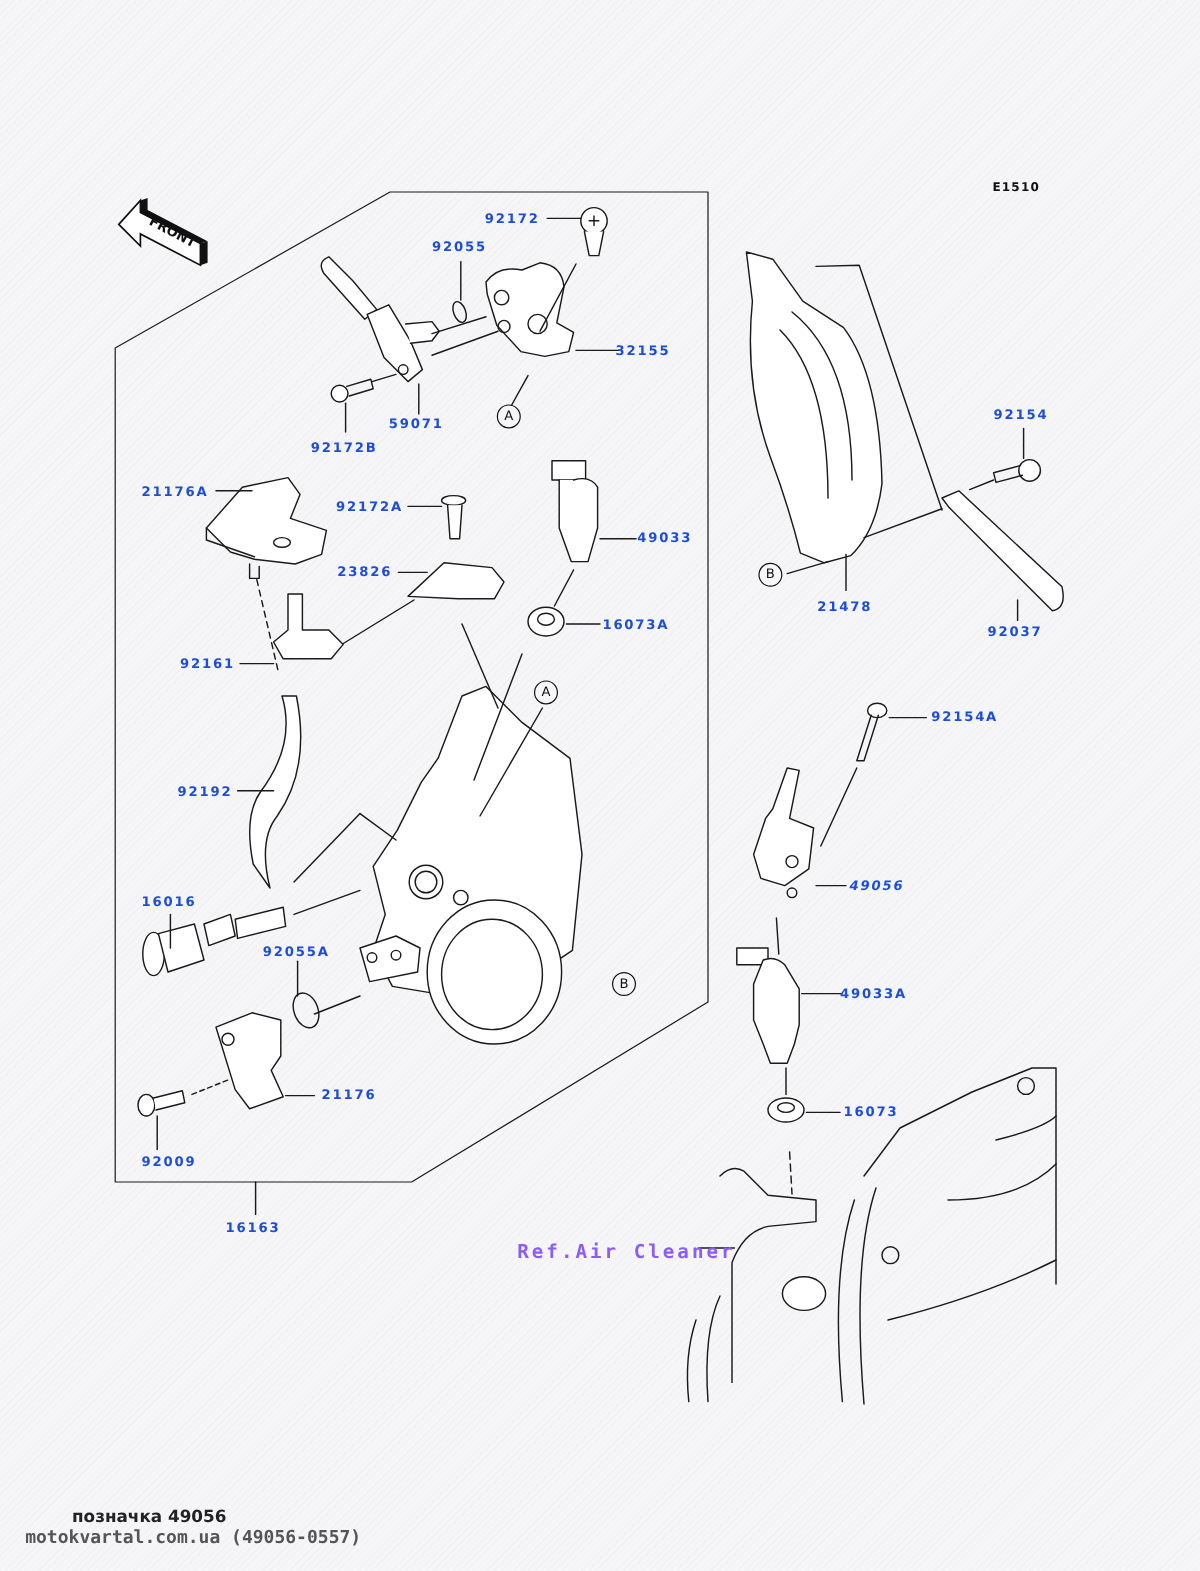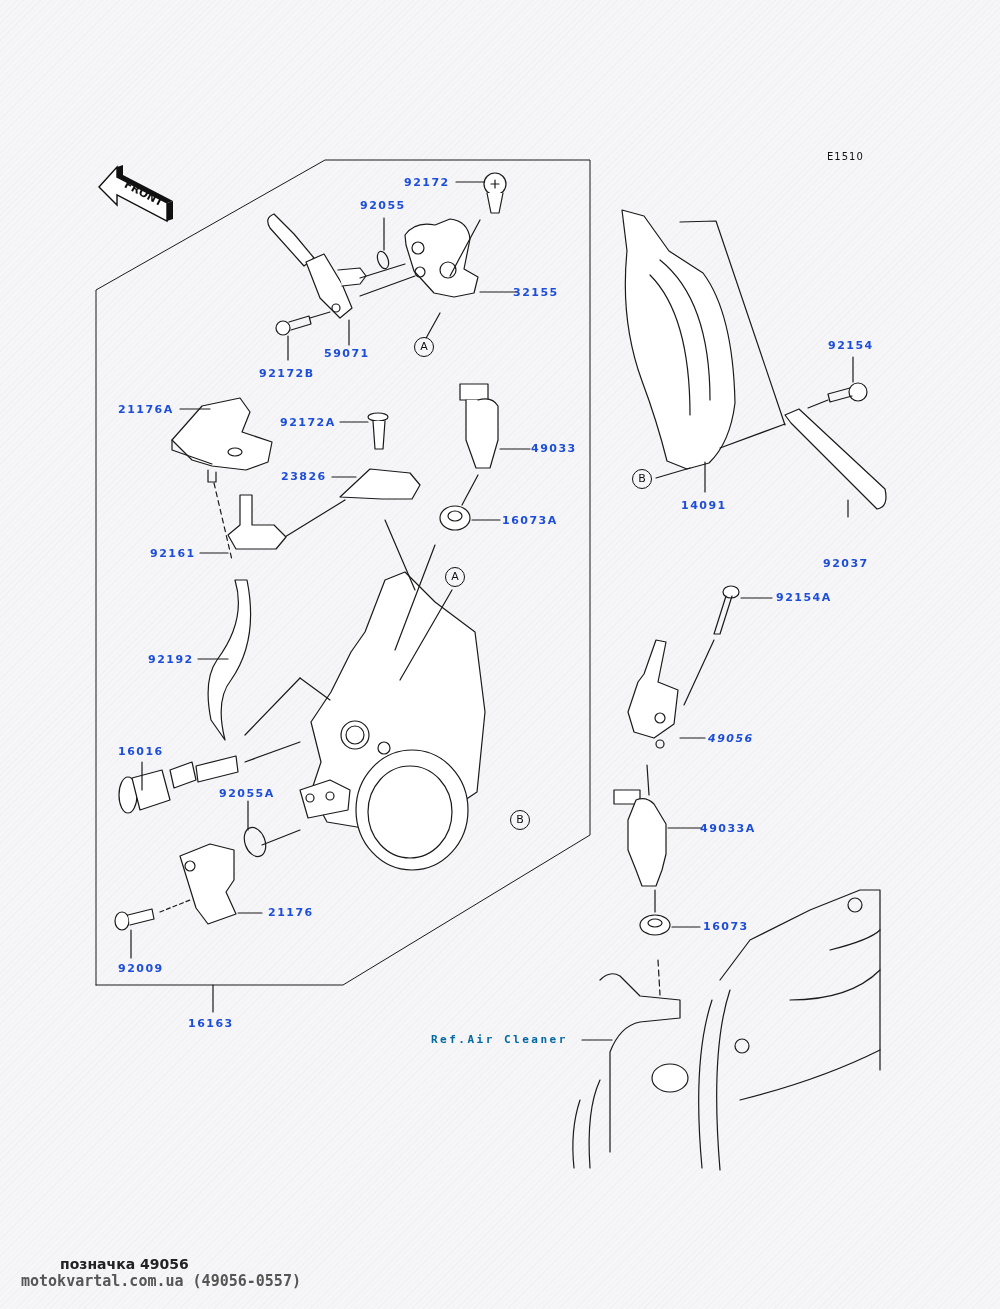--- a/index.html
+++ b/index.html
@@ -5,24 +5,24 @@
   html, body { margin: 0; padding: 0; }
   body {
     width: 1000px; height: 1309px; position: relative; overflow: hidden;
     background: #f6f5f8;
     background-image: repeating-linear-gradient(135deg, rgba(0,0,0,0.018) 0 1px, transparent 1px 4px);
     font-family: "DejaVu Sans Mono", monospace;
   }
   #diagram { position: absolute; left: 0; top: 0; }
   .lbl { position: absolute; font-family: "DejaVu Sans", sans-serif; font-weight: bold;
          font-size: 11px; letter-spacing: 1.5px; color: #1d4ed8; white-space: nowrap; line-height: 14px; text-align: right; }
-  .code { position: absolute; font-family: "DejaVu Sans", sans-serif; font-size: 10px; font-weight: normal;
+  .code { position: absolute; font-family: "DejaVu Sans", sans-serif; font-size: 10px; font-weight: bold;
           letter-spacing: 1px; color: #111; }
-  .ref { position: absolute; font-family: "DejaVu Sans Mono", monospace; font-size: 11px; font-weight: bold;
-         letter-spacing: 2.5px; color: #0369a1; }
+  .ref { position: absolute; font-family: "DejaVu Sans Mono", monospace; font-size: 16px; font-weight: bold;
+         letter-spacing: 2.5px; color: #8b5cf6; }
   .circ { position: absolute; width: 18px; height: 18px; border: 1.3px solid #111; border-radius: 50%;
           background: #f6f5f8; font-family: "DejaVu Sans", sans-serif; font-size: 11px; text-align: center;
           line-height: 18px; color: #111; }
   .front { position: absolute; left: 95px; top: 165px; }
   .front-text { font-family: "DejaVu Sans", sans-serif; font-weight: bold; font-size: 11px; }
   .footer1 { position: absolute; left: 60px; top: 1256px; font-family: "DejaVu Sans", sans-serif;
              font-weight: bold; font-size: 14px; color: #222; }
   .footer2 { position: absolute; left: 21px; top: 1272px; font-family: "DejaVu Sans Mono", monospace;
              font-weight: bold; font-size: 15px; color: #555; letter-spacing: 0px; }
 </style>
@@ -241,23 +241,23 @@
 <span class="lbl" style="left:531px; top:442px;">49033</span>
 <span class="lbl" style="left:281px; top:470px;">23826</span>
 <span class="lbl" style="left:502px; top:514px;">16073A</span>
 <span class="lbl" style="left:150px; top:547px;">92161</span>
 <span class="lbl" style="left:148px; top:653px;">92192</span>
 <span class="lbl" style="left:118px; top:745px;">16016</span>
 <span class="lbl" style="left:219px; top:787px;">92055A</span>
 <span class="lbl" style="left:268px; top:906px;">21176</span>
 <span class="lbl" style="left:106px; top:962px;margin-left:12px;">92009</span>
 <span class="lbl" style="left:188px; top:1017px;">16163</span>
-<span class="lbl" style="left:681px; top:499px;">14091</span>
+<span class="lbl" style="left:681px; top:499px;">21478</span>
 <span class="lbl" style="left:828px; top:339px;">92154</span>
-<span class="lbl" style="left:823px; top:520px;margin-top:37px;">92037</span>
+<span class="lbl" style="left:823px; top:520px;">92037</span>
 <span class="lbl" style="left:776px; top:591px;">92154A</span>
 <span class="lbl" style="left:708px; top:732px;font-style:italic;">49056</span>
 <span class="lbl" style="left:700px; top:822px;">49033A</span>
 <span class="lbl" style="left:703px; top:920px;">16073</span>
 
 <span class="ref" style="left:431px; top:1033px;">Ref.Air Cleaner</span>
 
 <div class="circ" style="left:414px; top:337px;">A</div>
 <div class="circ" style="left:445px; top:567px;">A</div>
 <div class="circ" style="left:510px; top:810px;">B</div>

